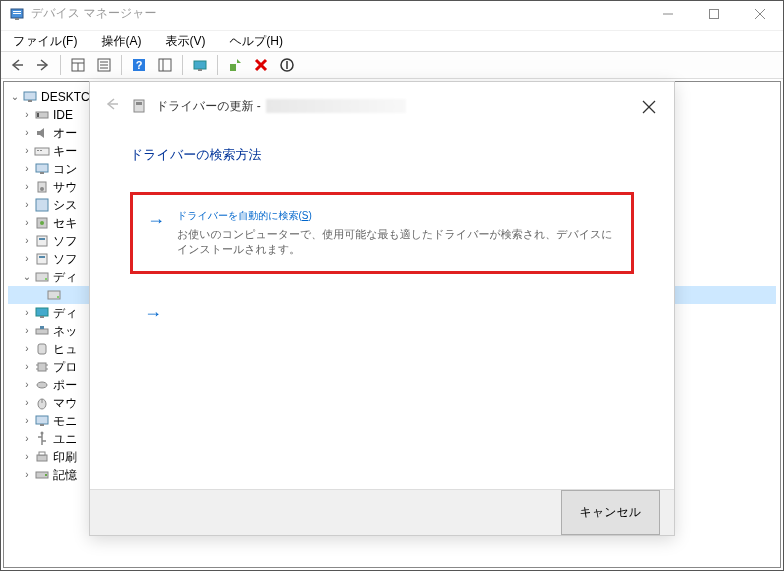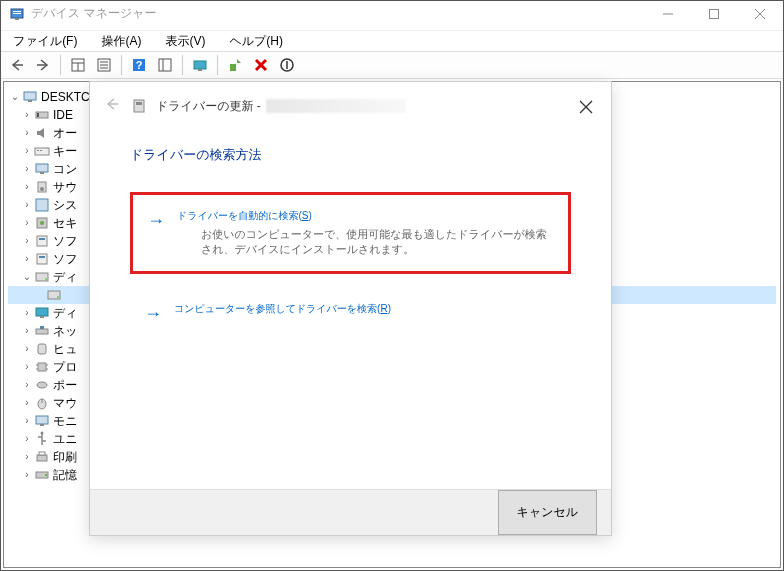--- a/index.html
+++ b/index.html
@@ -22,36 +22,36 @@
 .content { position: absolute; top: 80px; left: 2px; right: 2px; bottom: 2px; border: 1px solid #888; background: #fff; }
 .tree { padding: 6px 4px; font-size: 12px; line-height: 18px; }
 .tree-row { display: flex; align-items: center; height: 18px; white-space: nowrap; overflow: hidden; }
 .tree-row .caret { width: 14px; text-align: center; color: #666; font-size: 10px; }
 .tree-row .ticon2 { width: 16px; height: 16px; margin-right: 3px; display:flex; align-items:center; justify-content:center; }
 .tree-row.l1 { padding-left: 0; }
 .tree-row.l2 { padding-left: 12px; }
 .tree-row.l3 { padding-left: 38px; }
 .tree-row.sel { background: #cde8ff; }
 
-.dialog { position: absolute; top: 80px; left: 88px; width: 523px; height: 455px; background: #fff; border: 1px solid #ccc; box-shadow: 0 4px 16px rgba(0,0,0,0.15); }
+.dialog { position: absolute; top: 80px; left: 88px; width: 586px; height: 455px; background: #fff; border: 1px solid #ccc; box-shadow: 0 4px 16px rgba(0,0,0,0.15); }
 .dlg-hdr { padding: 14px 18px 10px 14px; display: flex; align-items: center; }
 .dlg-back { color: #aaa; margin-right: 10px; }
 .dlg-hicon { width: 18px; height: 18px; margin-right: 8px; display:flex; align-items:center; justify-content:center;}
 .dlg-htitle { font-size: 12px; color: #333; }
 .dlg-blur { display:inline-block; width: 140px; height:14px; background: linear-gradient(90deg,#e8e8e8,#f8f8f8); filter: blur(1px); vertical-align: middle; margin-left: 2px;}
 .dlg-close { position: absolute; top: 18px; right: 18px; cursor:pointer; }
 
 .dlg-body { padding: 20px 40px 0 40px; }
 .dlg-heading { color: #003399; font-size: 13px; margin-bottom: 28px; }
 
 .option { display: flex; padding: 14px 14px; cursor: pointer; }
 .option.hl { border: 3px solid #e02020; margin-bottom: 14px; }
 .opt-arrow { color: #0066cc; font-size: 18px; margin-right: 12px; line-height: 18px; }
 .opt-text .opt-title { color: #0066cc; font-size: 10px; margin-bottom: 4px; }
-.opt-text .opt-desc { color: #666; font-size: 11px; line-height: 15px; margin-left: 24px; }
+.opt-text .opt-desc { color: #666; font-size: 11px; line-height: 15px; }
 
 .dlg-footer { position: absolute; bottom: 0; right: 0; left: 0; height: 46px; background: #f0f0f0; border-top: 1px solid #ddd; display: flex; justify-content: flex-end; padding: 0 14px; }
 .btn-cancel { padding: 4px 18px; font-size: 12px; background: #e1e1e1; border: 1px solid #adadad; }
 
 u { text-decoration: underline; }
 </style>
 </head>
 <body>
 
 <div class="titlebar">
@@ -415,21 +415,20 @@
       <div class="opt-arrow">→</div>
       <div class="opt-text">
         <div class="opt-title"><span>ドライバーを自動的に検索(</span><u>S</u><span>)</span></div>
         <div class="opt-desc">お使いのコンピューターで、使用可能な最も適したドライバーが検索され、デバイスにインストールされます。</div>
       </div>
     </div>
 
     <div class="option">
       <div class="opt-arrow">→</div>
       <div class="opt-text">
-        <div class="opt-title"><span>コンピューターを参照してドライバーを検索(</span><u>R</u><span>)</span></div>
       </div>
     </div>
   </div>
 
   <div class="dlg-footer">
     <button class="btn-cancel">キャンセル</button>
   </div>
 </div>
 
 </body></html>

